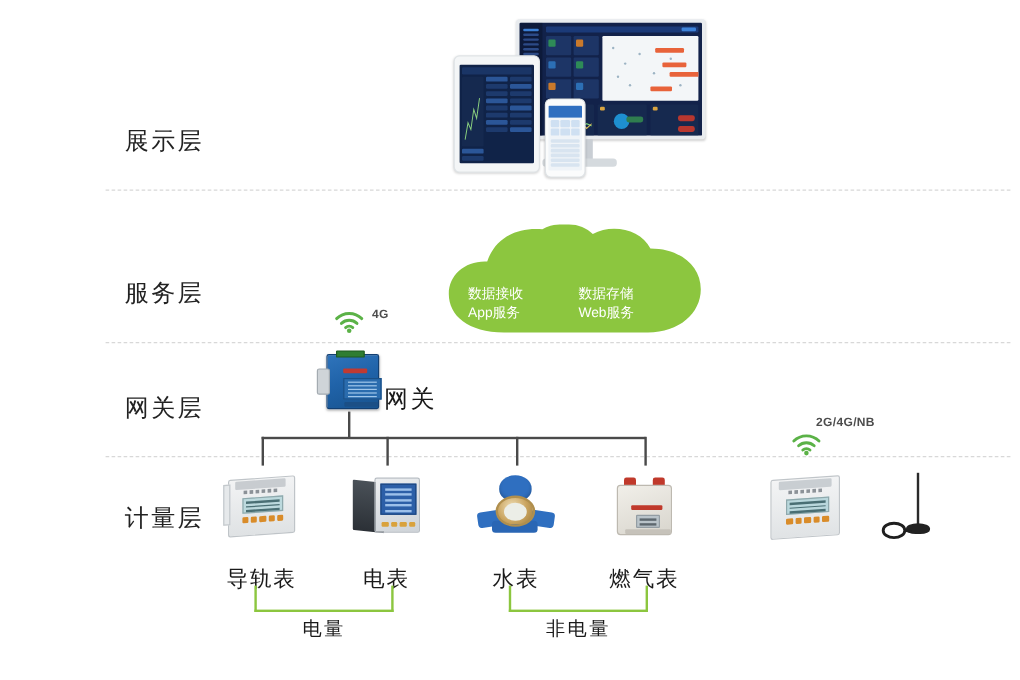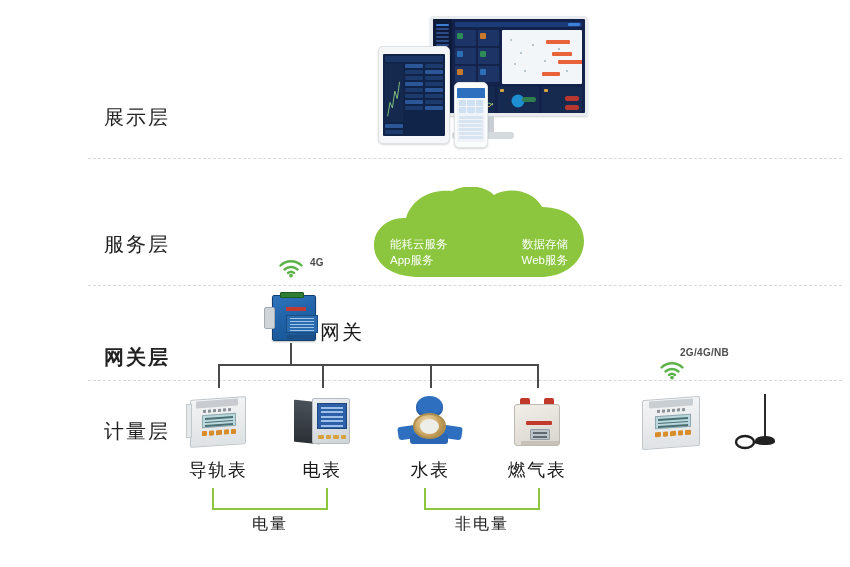--- a/index.html
+++ b/index.html
@@ -34,21 +34,21 @@
   .layer-label {
     position: absolute;
     left: 104px;
     font-size: 20px;
     color: #222222;
     letter-spacing: 2px;
     white-space: nowrap;
   }
   .layer-label.l1 { top: 104px; }
   .layer-label.l2 { top: 231px; }
-  .layer-label.l3 { top: 344px; font-weight: bold; }
+  .layer-label.l3 { top: 327px; }
   .layer-label.l4 { top: 418px; }
 
   
   .display-stage {
     position: absolute;
     left: 378px;
     top: 14px;
     width: 210px;
     height: 138px;
   }
@@ -315,21 +315,21 @@
     top: 50px;
     display: grid;
     grid-template-columns: 1fr 1fr;
     row-gap: 1px;
     column-gap: 6px;
     color: #ffffff;
     font-size: 11.5px;
     text-align: left;
   }
   .cloud-subs span { white-space: nowrap; }
-  .cloud-subs span.r { text-align: right; }
+  .cloud-subs span.r { text-align: left; }
 
   
   .wifi {
     position: absolute;
     width: 28px;
     height: 22px;
   }
   .wifi svg { width: 100%; height: 100%; display: block; }
   .wifi-gw { left: 277px; top: 256px; }
   .wifi-arcm { left: 658px; top: 358px; }
@@ -434,21 +434,21 @@
   }
   .device .art {
     height: 62px;
     position: relative;
     margin: 0 auto;
   }
   .device .cap {
     font-size: 18px;
     color: #1a1a1a;
     letter-spacing: 1.5px;
-    margin-top: 4px;
+    margin-top: 16px;
     white-space: nowrap;
   }
   .d-rail  { left: 175px; top: 392px; }
   .d-elec  { left: 279px; top: 392px; }
   .d-water { left: 387px; top: 392px; }
   .d-gas   { left: 494px; top: 392px; }
   .d-arcm  { left: 638px; top: 392px; width: 158px; }
 
   
   .rail-meter {
@@ -898,21 +898,21 @@
                  C22,90 6,76 6,58
                  C6,42 20,30 38,31
                  C44,12 62,2 84,4
                  C96,-3 116,-2 126,8
                  C142,-1 166,4 174,20
                  C198,20 216,34 216,54
                  C216,74 198,90 172,90 Z" fill="#8cc63f"></path>
       </svg>
     </div>
     <div class="cloud-subs">
-      <span>能耗云服务</span>
+      <span>数据接收</span>
       <span class="r">数据存储</span>
       <span>App服务</span>
       <span class="r">Web服务</span>
     </div>
   </div>
 
   <div class="wifi wifi-gw">
     <svg viewBox="0 0 28 22" aria-hidden="true">
       <g fill="none" stroke="#5bb247" stroke-width="2.4" stroke-linecap="round">
         <path d="M3.5,9.5 A15,15 0 0 1 24.5,9.5"></path>

